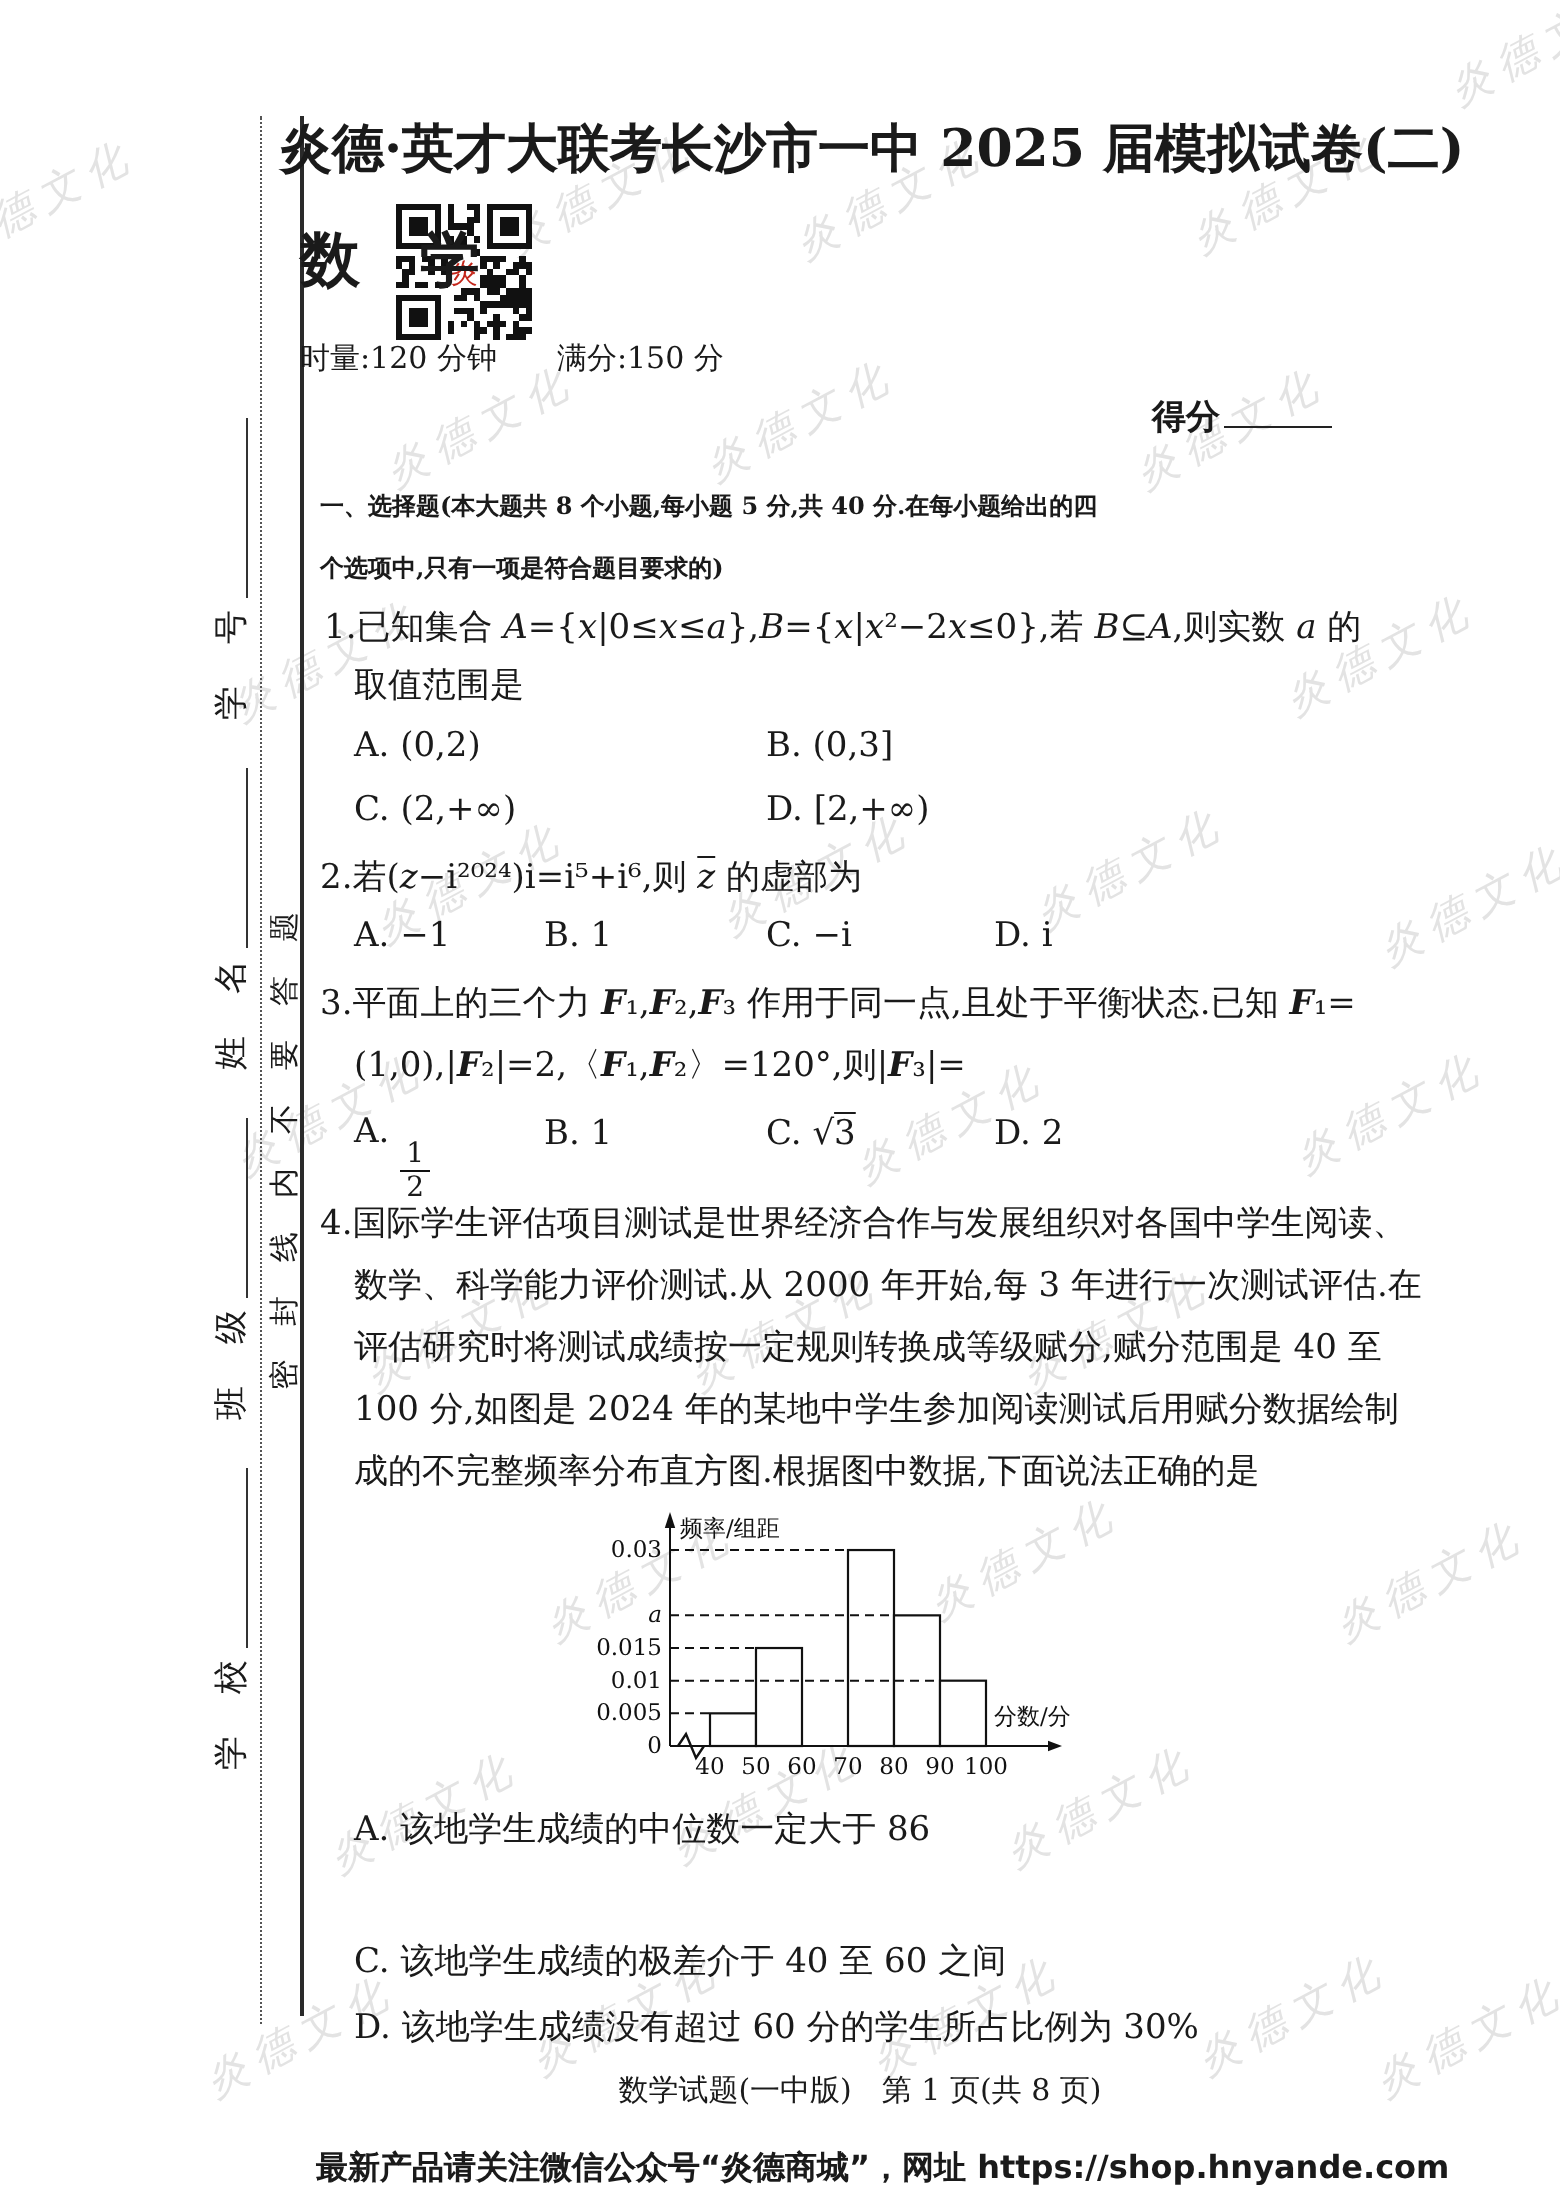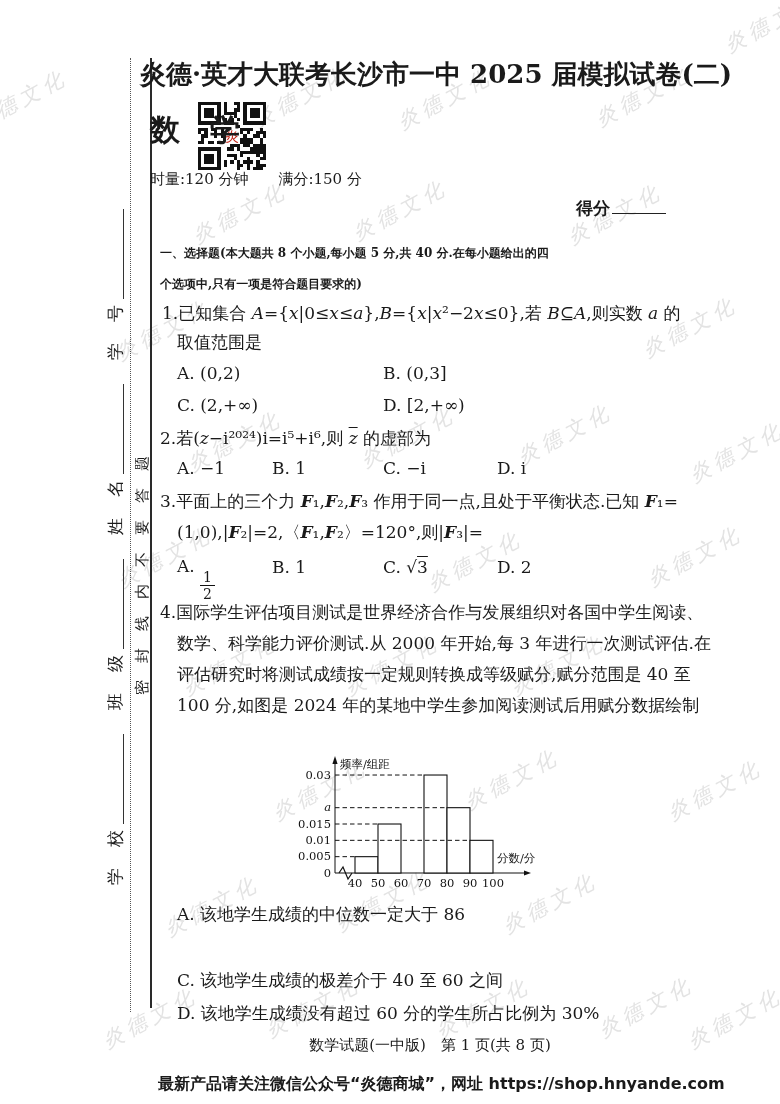--- a/index.html
+++ b/index.html
@@ -255,20 +255,21 @@
       </span></div>
   <div class="abs opt" style="left:272px;top:557px">B. 1</div>
   <div class="abs opt" style="left:383px;top:557px">C. √<span class="ovl">3</span></div>
   <div class="abs opt" style="left:497px;top:557px">D. 2</div>
 
   <div class="abs q4lines" style="left:160px;top:597px" id="q4-lines">
       <div class="qline">4.国际学生评估项目测试是世界经济合作与发展组织对各国中学生阅读、</div>
       <div class="qline indent">数学、科学能力评价测试.从 2000 年开始,每 3 年进行一次测试评估.在</div>
       <div class="qline indent">评估研究时将测试成绩按一定规则转换成等级赋分,赋分范围是 40 至</div>
       <div class="qline indent">100 分,如图是 2024 年的某地中学生参加阅读测试后用赋分数据绘制</div>
+      <div class="qline indent">成的不完整频率分布直方图.根据图中数据,下面说法正确的是</div>
     </div>
 
   <svg id="chart" class="abs" style="left:286px;top:752px" width="262" height="146" viewBox="0 0 262 146">
       <line x1="49" y1="121" x2="49" y2="9" stroke="#111" stroke-width="1"></line>
       <polygon points="49,4 46.4,12 51.6,12" fill="#111"></polygon>
       <line x1="49" y1="121" x2="240" y2="121" stroke="#111" stroke-width="1"></line>
       <polygon points="245,121 238,118.4 238,123.6" fill="#111"></polygon>
       <polyline points="53,121 57,115 62,127 66,121" fill="none" stroke="#111" stroke-width="1.2"></polyline>
       <rect x="69" y="104.67" width="23" height="16.33" fill="#fff" stroke="#111" stroke-width="1.1"></rect>
       <rect x="92" y="72.01" width="23" height="48.989999999999995" fill="#fff" stroke="#111" stroke-width="1.1"></rect>

